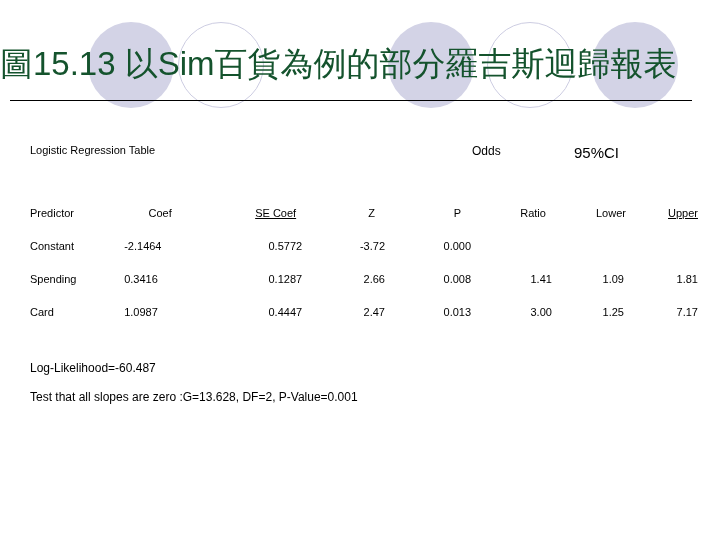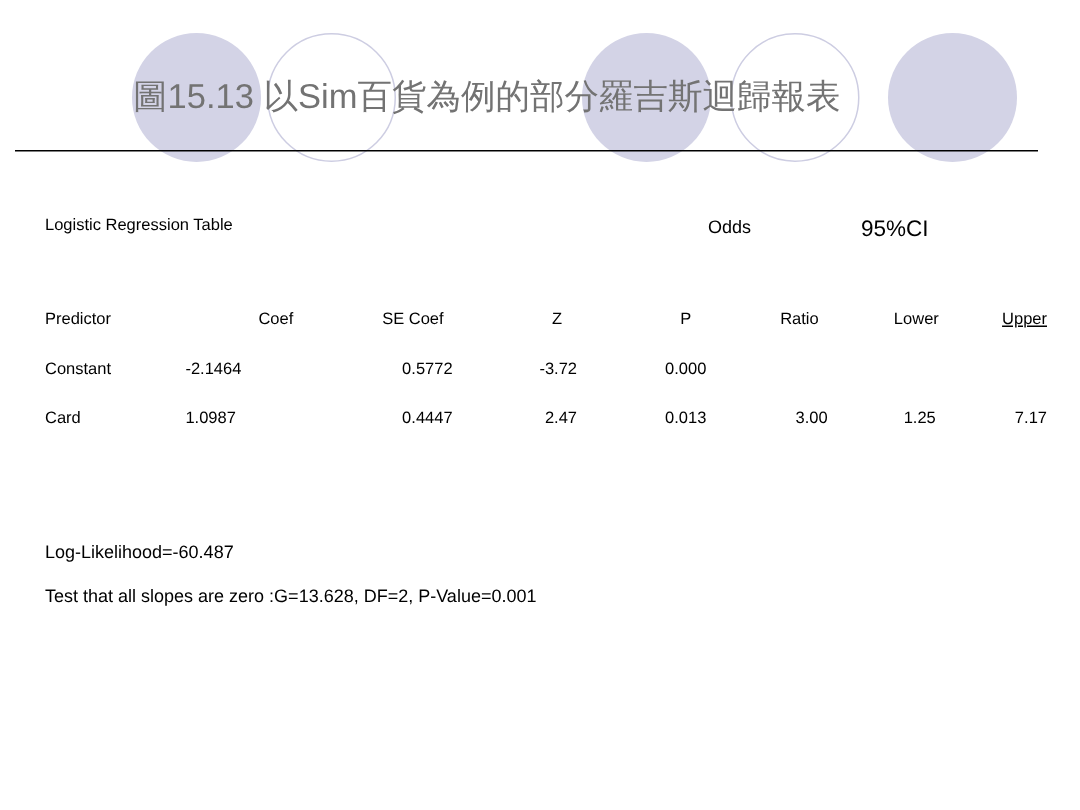--- a/index.html
+++ b/index.html
@@ -35,24 +35,24 @@
   .deco-circle.outlined {
     background: transparent;
     border: 1px solid #cdcde2;
   }
   #title-text {
     position: absolute;
     left: 0;
     top: 47px;
     width: 649px;
     text-align: center;
-    font-size: 23px;
+    font-size: 33px;
     line-height: 34px;
     letter-spacing: 0px;
-    color: #737373;
+    color: #14532d;
     white-space: nowrap;
   }
   #title-rule {
     position: absolute;
     left: 10px;
     top: 100px;
     width: 682px;
     height: 0;
     border-top: 1px solid #000000;
   }
@@ -110,22 +110,22 @@
   
   .col-pred   { width: 112px; padding-left: 30px !important; text-align: left; }
   .col-coef   { width: 90px;  text-align: left; padding-right: 8px !important; }
   .col-secoef { width: 92px;  text-align: right; padding-right: 12px !important; }
   .col-z      { width: 78px;  text-align: right; padding-right: 16px !important; }
   .col-p      { width: 76px;  text-align: right; padding-right: 14px !important; }
   .col-ratio  { width: 74px;  text-align: right; padding-right: 12px !important; }
   .col-lower  { width: 72px;  text-align: right; padding-right: 12px !important; }
   .col-upper  { width: 74px;  text-align: right; padding-right: 22px !important; }
 
-  thead th.col-coef   { text-align: right; padding-right: 22px !important; }
-  thead th.col-secoef { text-align: right; padding-right: 18px !important; }
+  thead th.col-coef   { text-align: center; padding-right: 22px !important; }
+  thead th.col-secoef { text-align: right; padding-right: 18px !important; text-decoration: underline; }
   thead th.col-z      { text-align: right; padding-right: 26px !important; }
   thead th.col-p      { text-align: right; padding-right: 24px !important; }
   thead th.col-ratio  { text-align: right; padding-right: 18px !important; }
   thead th.col-lower  { text-align: right; padding-right: 10px !important; }
   thead th.col-upper  { text-align: right; padding-right: 22px !important; text-decoration: underline; }
 
   #footnotes {
     position: absolute;
     left: 30px;
     top: 236px;
@@ -180,20 +180,30 @@
         <td class="col-pred">Constant</td>
         <td class="col-coef">-2.1464</td>
         <td class="col-secoef">0.5772</td>
         <td class="col-z">-3.72</td>
         <td class="col-p">0.000</td>
         <td class="col-ratio"></td>
         <td class="col-lower"></td>
         <td class="col-upper"></td>
       </tr>
       <tr>
+        <td class="col-pred">Spending</td>
+        <td class="col-coef">0.3416</td>
+        <td class="col-secoef">0.1287</td>
+        <td class="col-z">2.66</td>
+        <td class="col-p">0.008</td>
+        <td class="col-ratio">1.41</td>
+        <td class="col-lower">1.09</td>
+        <td class="col-upper">1.81</td>
+      </tr>
+      <tr>
         <td class="col-pred">Card</td>
         <td class="col-coef">1.0987</td>
         <td class="col-secoef">0.4447</td>
         <td class="col-z">2.47</td>
         <td class="col-p">0.013</td>
         <td class="col-ratio">3.00</td>
         <td class="col-lower">1.25</td>
         <td class="col-upper">7.17</td>
       </tr>
     </tbody>

